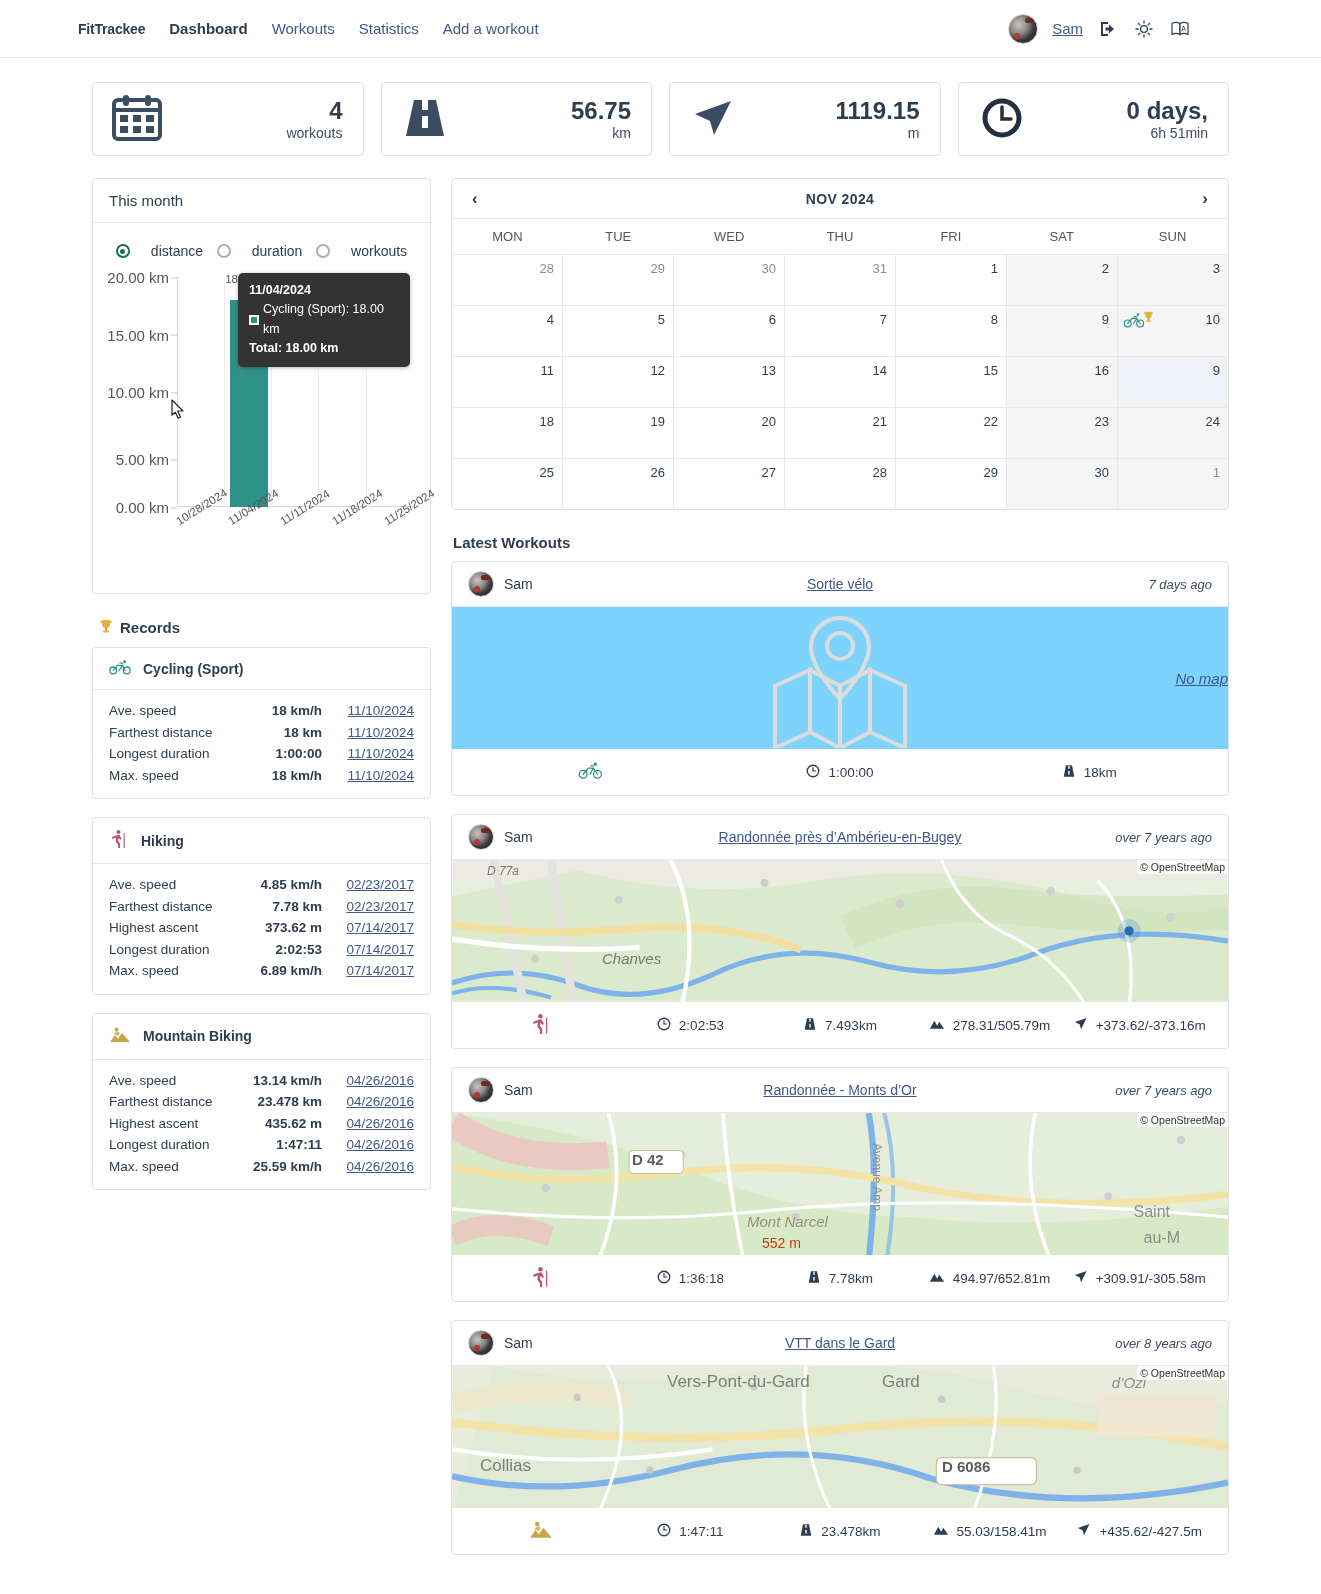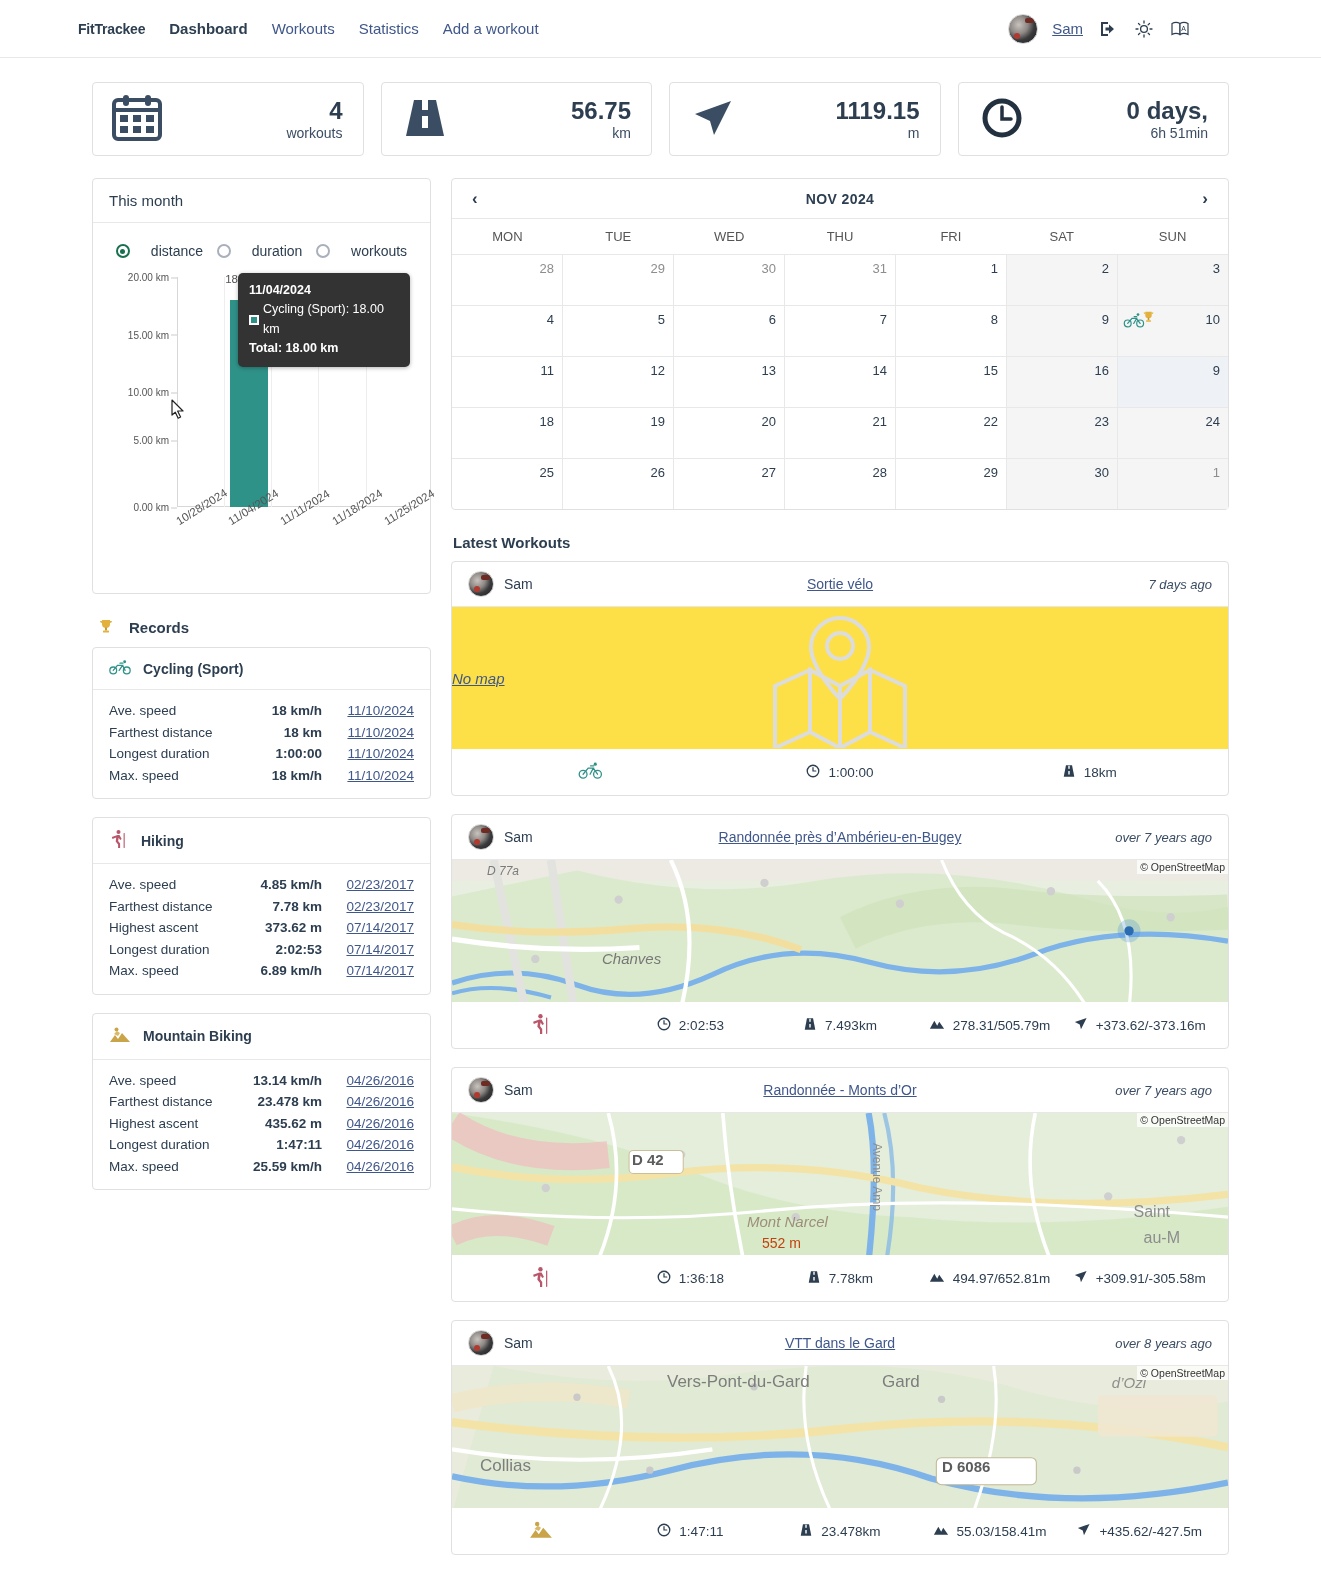--- a/index.html
+++ b/index.html
@@ -105,21 +105,21 @@
   }
   .radio.checked { border-color: #18704f; }
   .radio.checked::after {
     content: ""; position: absolute; left: 2.5px; top: 2.5px;
     width: 5px; height: 5px; border-radius: 50%; background: #18704f;
   }
   .plot { position: relative; height: 290px; margin-top: 8px; }
   .y-labels { position: absolute; left: 0; top: 0; width: 72px; height: 230px; }
   .y-lab {
     position: absolute; right: 8px; transform: translateY(-50%);
-    font-size: 10px; color: #555; white-space: nowrap;
+    font-size: 15px; color: #555; white-space: nowrap;
   }
   .y-lab::after {
     content: ""; position: absolute; right: -8px; top: 50%;
     width: 6px; height: 1px; background: #ccc;
   }
   .axis-v { position: absolute; left: 72px; top: 0; width: 1px; height: 230px; background: #d7d7d7; }
   .axis-h { position: absolute; left: 72px; top: 229px; height: 1px; right: 4px; background: #d7d7d7; }
   .plot-area { position: absolute; left: 73px; top: 0; right: 4px; height: 230px; }
   .gridcol { position: absolute; top: 0; bottom: 0; width: 1px; background: #eeeeee; }
   .bar {
@@ -152,21 +152,21 @@
     width: 10px; height: 10px; background: #2f9289;
     border: 2px solid #ffffff; display: inline-block; flex: 0 0 auto;
   }
   .tooltip .tt-total { font-weight: bold; }
   .cursor-arrow { position: absolute; z-index: 11; }
 
   
   .records-title {
     margin: 24px 0 10px 6px;
     font-size: 15px; font-weight: bold; color: #2c3e50;
-    display: flex; align-items: center; gap: 15px;
+    display: flex; align-items: center; gap: 6px;
   }
   .rec-card { margin-bottom: 18px; }
   .rec-head {
     display: flex; align-items: center; gap: 12px;
     padding: 11px 16px;
     border-bottom: 1px solid #e8e8e8;
     font-weight: bold; font-size: 14px; color: #2c3e50;
   }
   .rec-table { padding: 10px 16px 12px 16px; }
   .rec-row {
@@ -227,22 +227,22 @@
   .wk-name a { color: #40578a; text-decoration: underline; font-size: 14px; }
   .wk-ago { width: 170px; text-align: right; font-style: italic; font-size: 13px; color: #3b4d63; }
   .wk-map { height: 142px; position: relative; overflow: hidden; background: #ebebeb; }
   .wk-map .osm-credit {
     position: absolute; right: 0; top: 0; z-index: 4;
     background: rgba(255,255,255,.75);
     font-size: 10.5px; color: #333; padding: 1px 3px;
   }
   .nomap {
     width: 100%; height: 100%;
-    display: flex; align-items: center; justify-content: flex-start;
-    position: relative; background: #fde047;
+    display: flex; align-items: center; justify-content: flex-end;
+    position: relative; background: #7dd3fc; padding-left: 28px;
   }
   .nomap .nomap-label {
     position: relative; z-index: 3;
     font-style: italic; font-size: 15px; color: #40578a; text-decoration: underline;
   }
   .nomap svg { position: absolute; left: 50%; top: 50%; transform: translate(-50%,-50%); }
   .wk-stats {
     display: flex; align-items: center;
     padding: 10px 14px; height: 46px;
   }
@@ -384,21 +384,21 @@
             </label>
             <label class="radio-item">
               <span class="radio"></span>
               <span>workouts</span>
             </label>
           </div>
 
           <div class="plot">
             <div class="y-labels">
               <span class="y-lab" style="top:230px">0.00 km</span>
-              <span class="y-lab" style="top:163px">5.00 km</span>
+              <span class="y-lab" style="top:182px">5.00 km</span>
               <span class="y-lab" style="top:115px">10.00 km</span>
               <span class="y-lab" style="top:57.5px">15.00 km</span>
               <span class="y-lab" style="top:0px">20.00 km</span>
             </div>
             <div class="axis-v"></div>
             <div class="axis-h"></div>
 
             <div class="plot-area">
               <div class="gridcol" style="left:19.5%"></div>
               <div class="gridcol" style="left:39.5%"></div>

